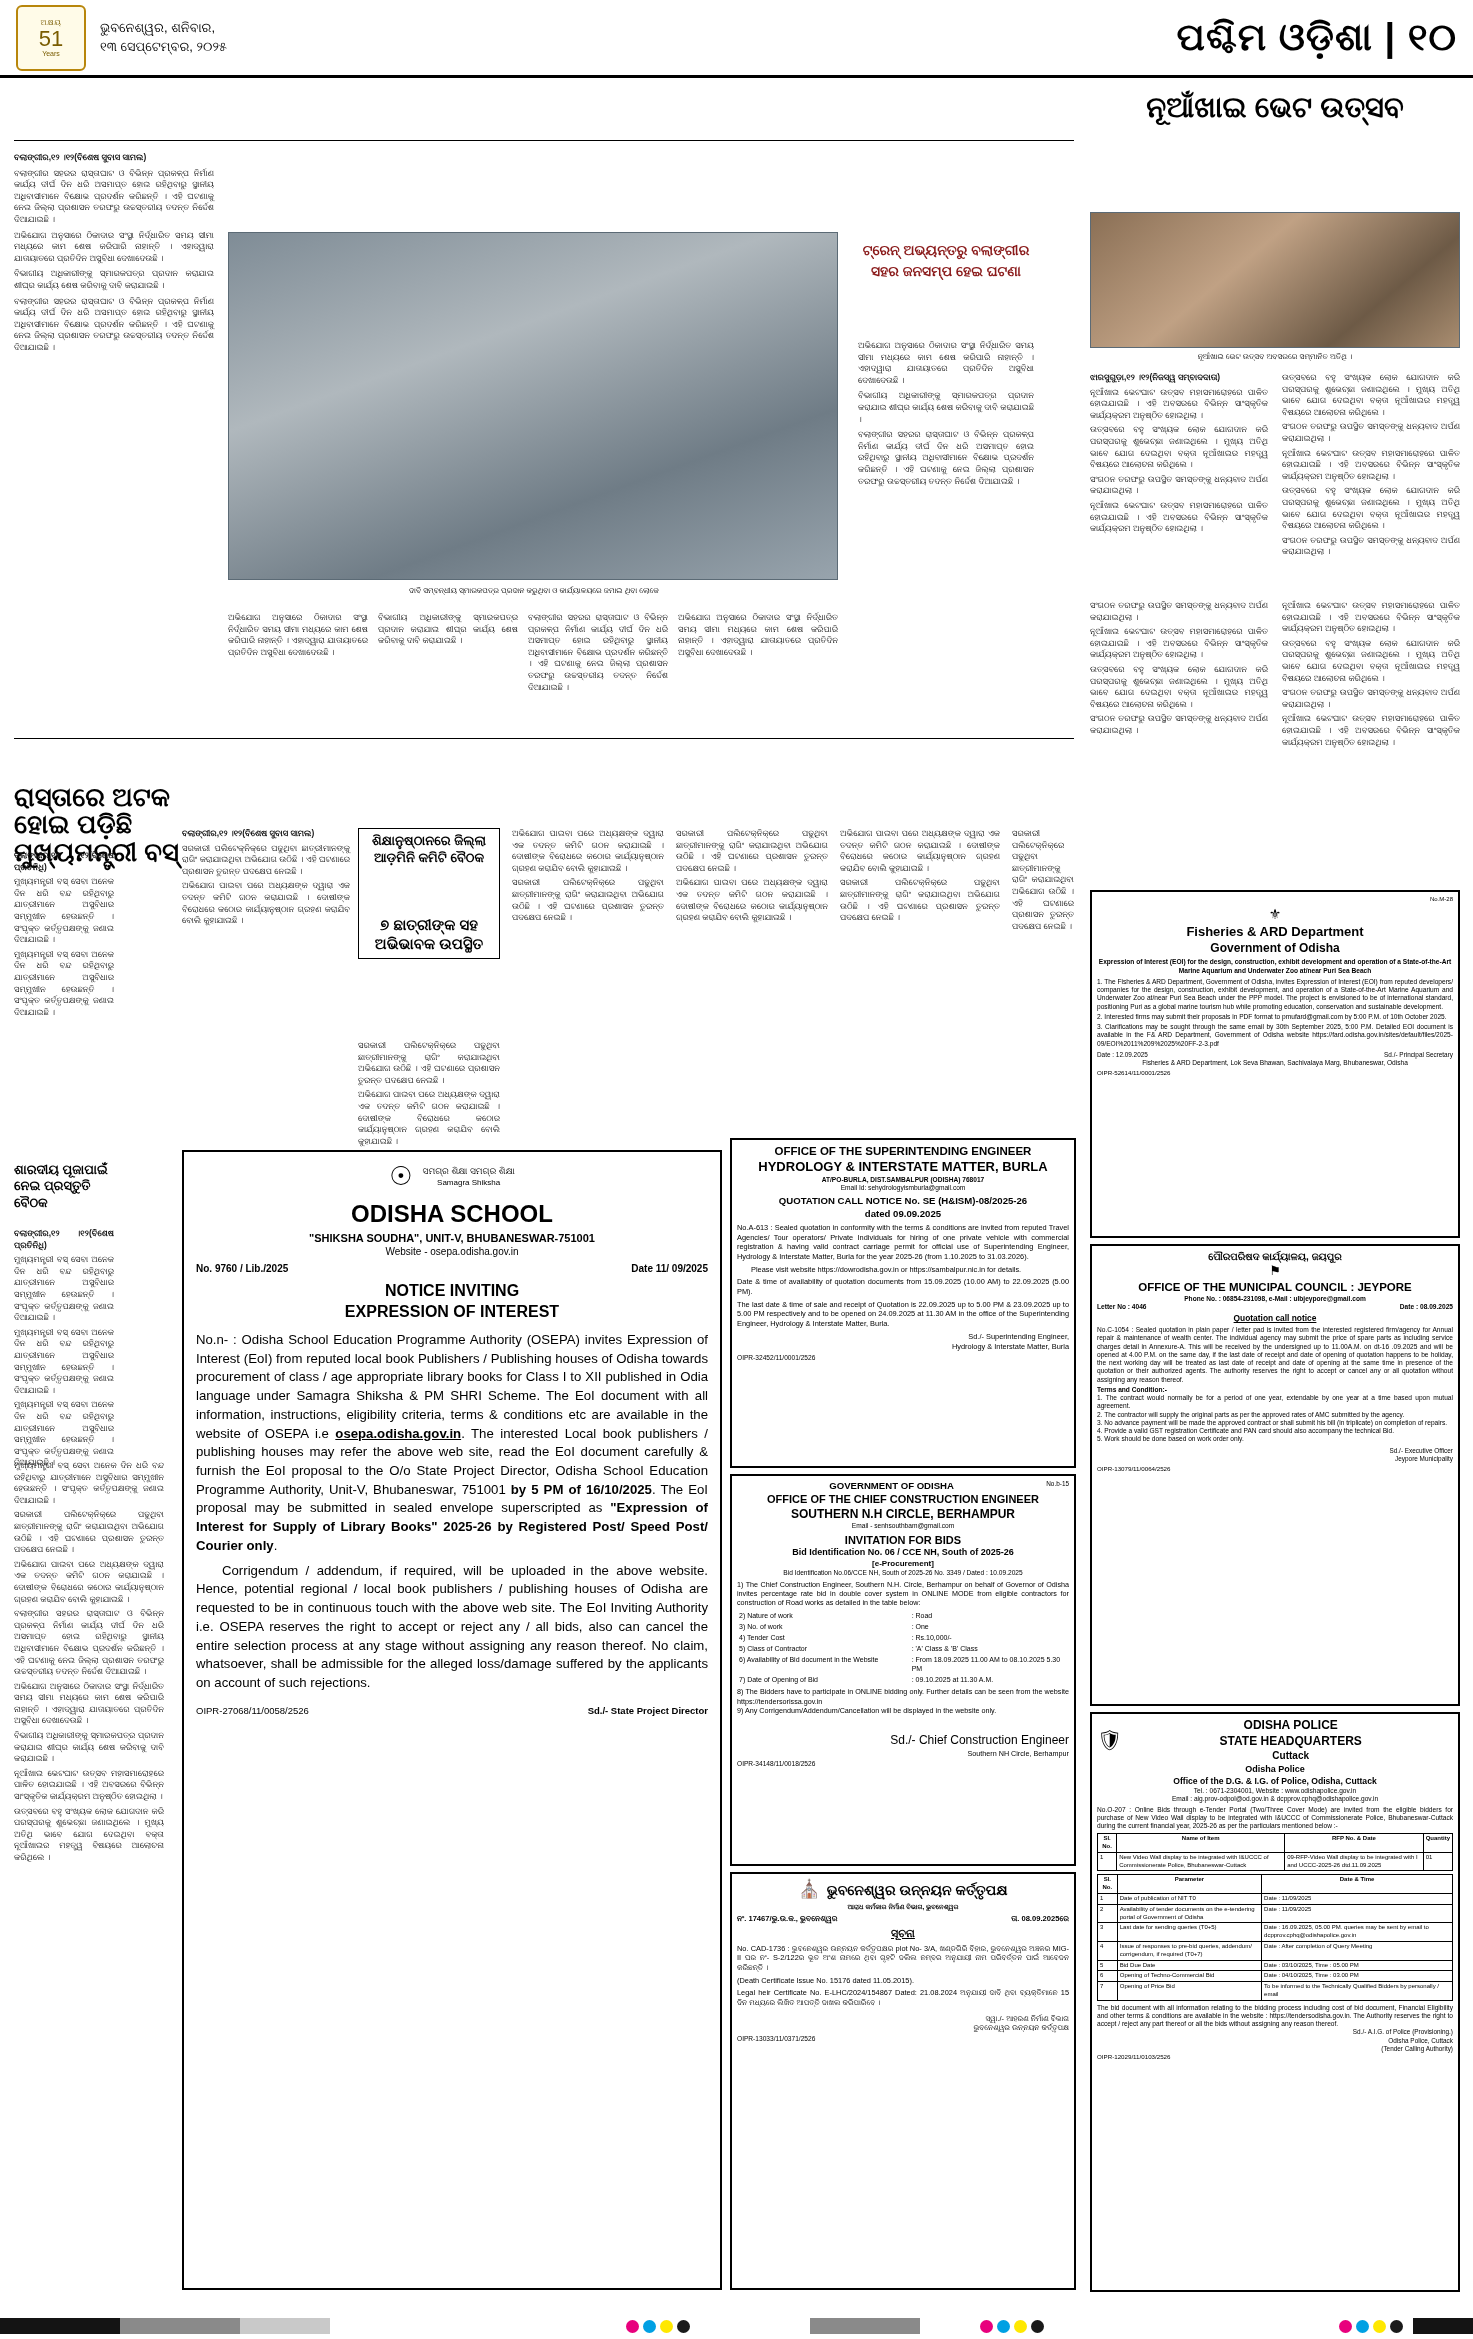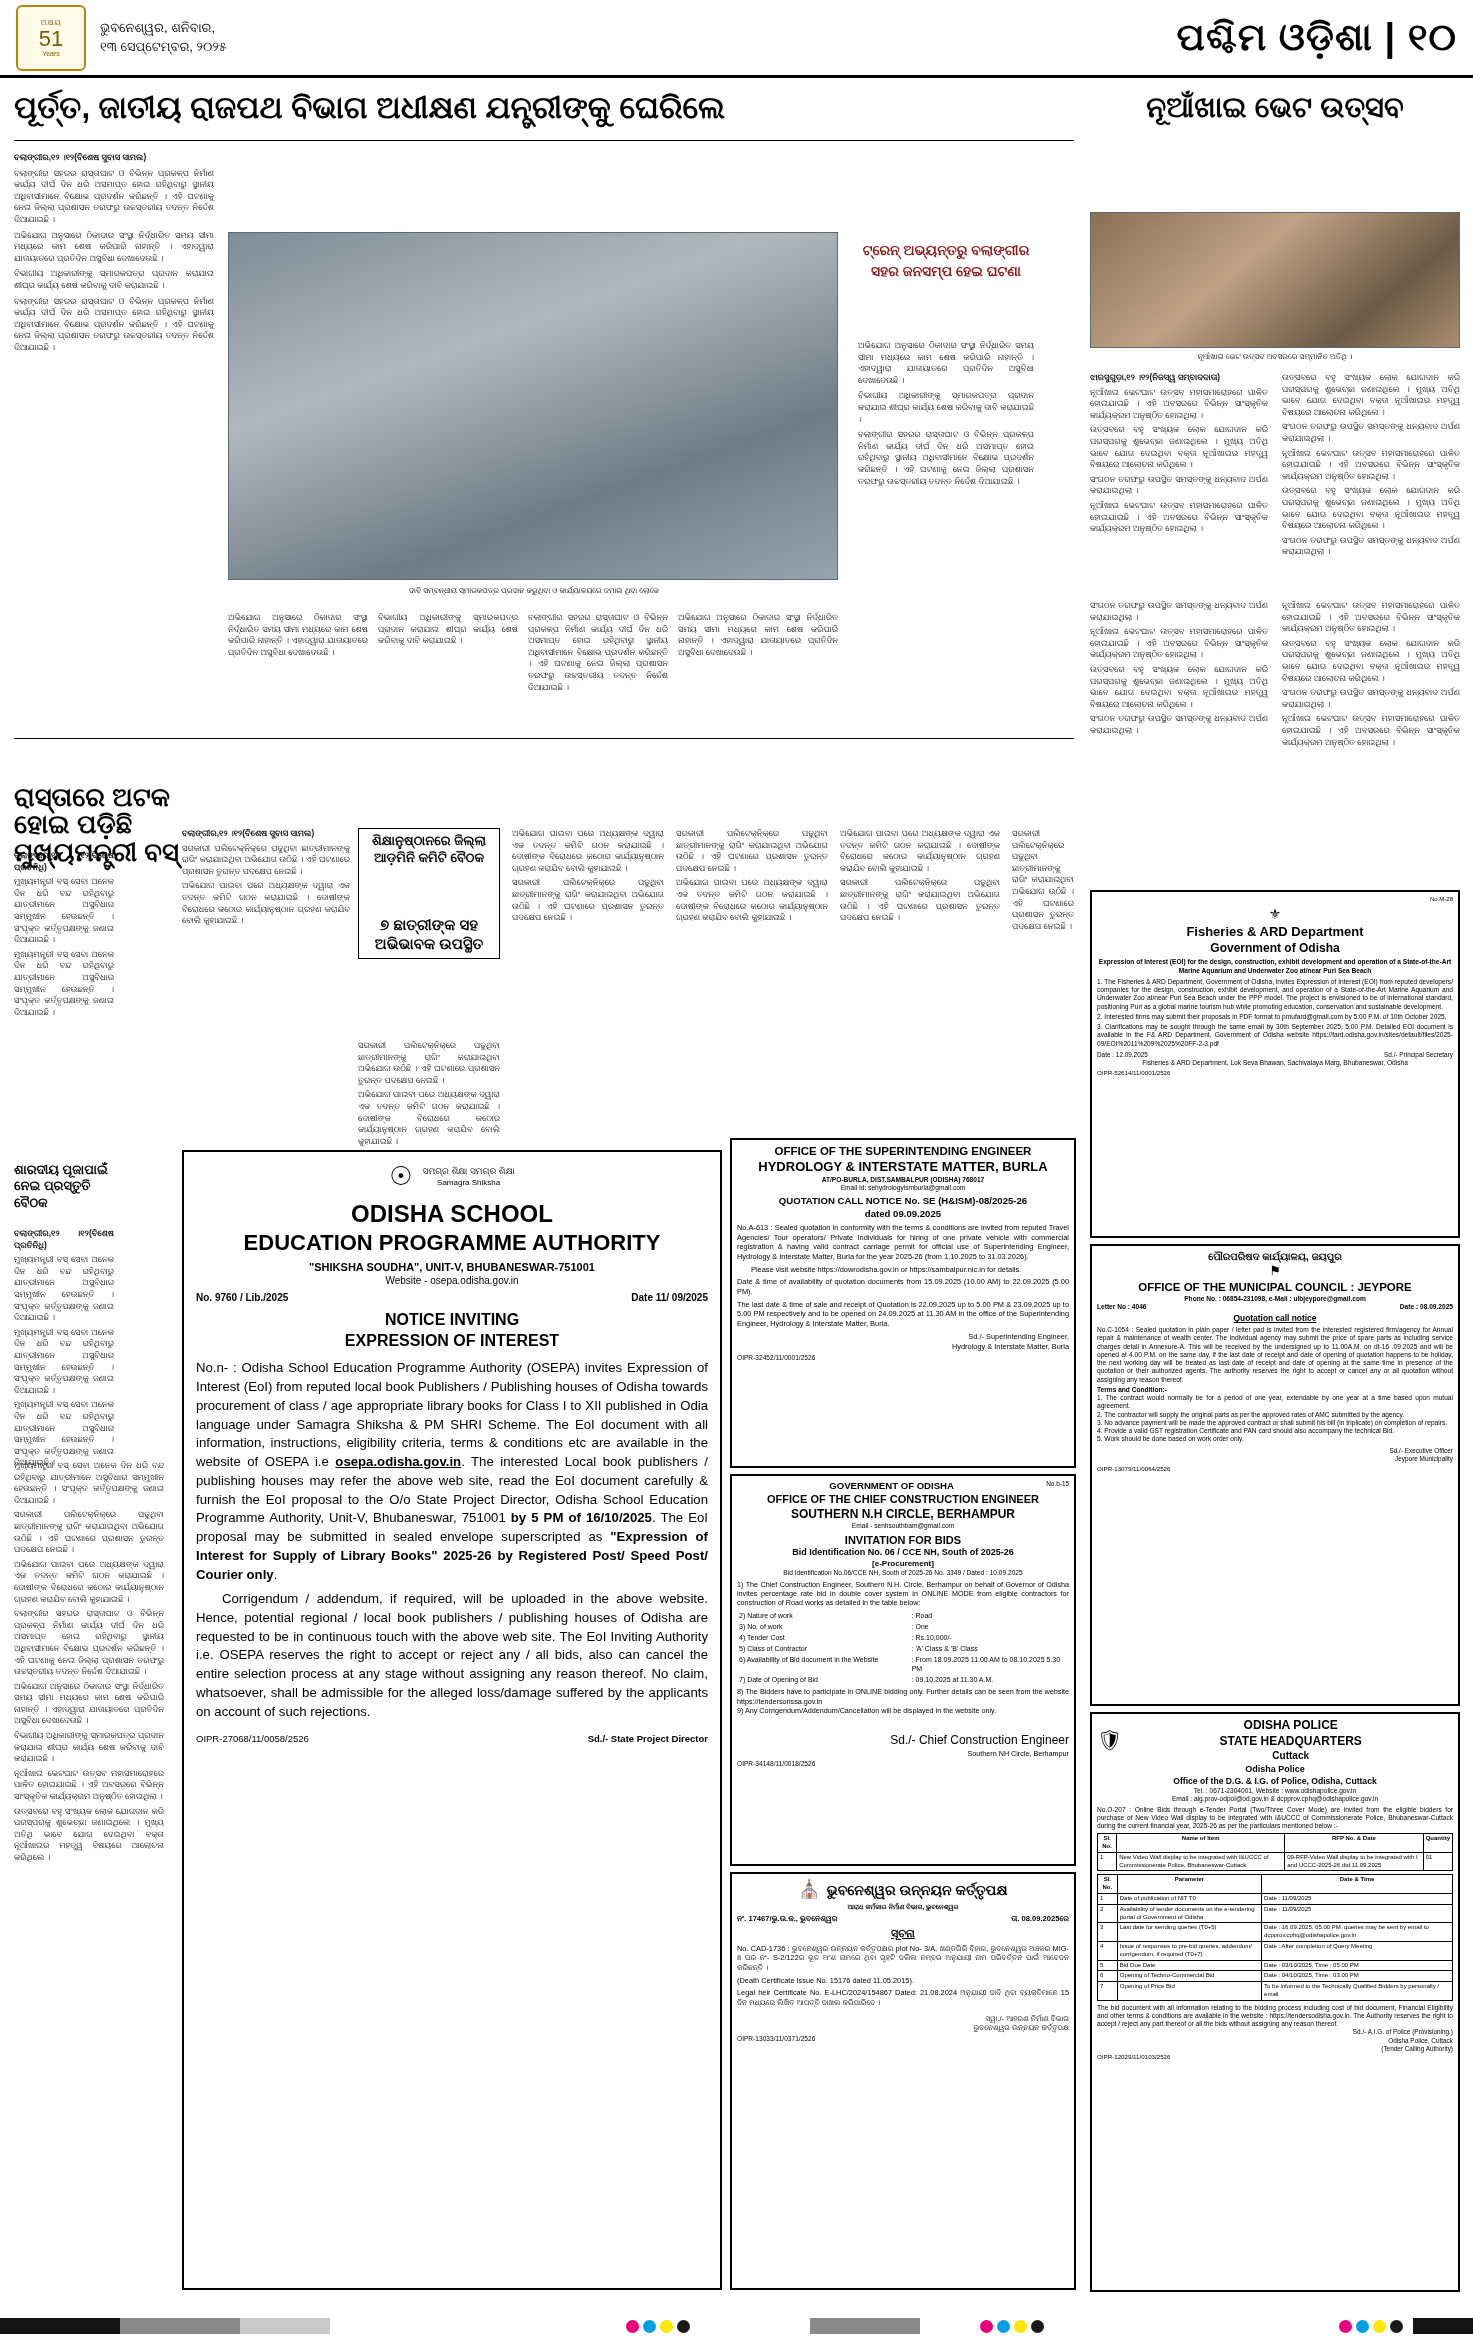--- a/index.html
+++ b/index.html
@@ -58,23 +58,20 @@
       <div class="num">51</div>
       <div class="yrs">Years</div>
     </div>
     <div class="mast-date">
       <div>ଭୁବନେଶ୍ୱର, ଶନିବାର,</div>
       <div>୧୩ ସେପ୍ଟେମ୍ବର, ୨୦୨୫</div>
     </div>
     <div class="mast-title">ପଶ୍ଚିମ ଓଡ଼ିଶା | ୧୦</div>
   </div>
 
-  <div class="abs" style="left:14px;top:92px;width:1060px;">
-    <div class="hl">ପୂର୍ତ୍ତ, ଜାତୀୟ ରାଜପଥ ବିଭାଗ ଅଧୀକ୍ଷଣ ଯନ୍ତ୍ରୀଙ୍କୁ ଘେରିଲେ</div>
-  </div>
   <div class="abs" style="left:1090px;top:92px;width:370px;">
     <div class="hl" style="font-size:29px;text-align:center;">ନୂଆଁଖାଇ ଭେଟ ଉତ୍ସବ</div>
   </div>
   <div class="abs rule" style="left:14px;top:140px;width:1060px;"></div>
 
   <div class="abs" style="left:14px;top:152px;width:200px;">
     <div class="col-txt" style="font-weight:bold;">ବଲାଙ୍ଗୀର,୧୨ ।୧୨(ବିଶେଷ ସୁବାସ ସାମଲ)</div>
     <div class="col-txt" style="margin-top:4px;">ବଲାଙ୍ଗୀର ସହରର ରାସ୍ତାଘାଟ ଓ ବିଭିନ୍ନ ପ୍ରକଳ୍ପ ନିର୍ମାଣ କାର୍ଯ୍ୟ ଦୀର୍ଘ ଦିନ ଧରି ଅସମାପ୍ତ ହୋଇ ରହିଥିବାରୁ ସ୍ଥାନୀୟ ଅଧିବାସୀମାନେ ବିକ୍ଷୋଭ ପ୍ରଦର୍ଶନ କରିଛନ୍ତି । ଏହି ଘଟଣାକୁ ନେଇ ଜିଲ୍ଲା ପ୍ରଶାସନ ତରଫରୁ ଉଚ୍ଚସ୍ତରୀୟ ତଦନ୍ତ ନିର୍ଦ୍ଦେଶ ଦିଆଯାଇଛି ।</div>
     <div class="col-txt" style="margin-top:4px;">ଅଭିଯୋଗ ଅନୁସାରେ ଠିକାଦାର ସଂସ୍ଥା ନିର୍ଦ୍ଧାରିତ ସମୟ ସୀମା ମଧ୍ୟରେ କାମ ଶେଷ କରିପାରି ନାହାନ୍ତି । ଏହାଦ୍ୱାରା ଯାତାୟାତରେ ପ୍ରତିଦିନ ଅସୁବିଧା ଦେଖାଦେଉଛି ।</div>
     <div class="col-txt" style="margin-top:4px;">ବିଭାଗୀୟ ଅଧିକାରୀଙ୍କୁ ସ୍ମାରକପତ୍ର ପ୍ରଦାନ କରାଯାଇ ଶୀଘ୍ର କାର୍ଯ୍ୟ ଶେଷ କରିବାକୁ ଦାବି କରାଯାଇଛି ।</div>
@@ -318,21 +315,20 @@
 
   <div class="abs ad" style="left:182px;top:1150px;width:540px;height:1140px;padding:8px 12px;">
     <div style="display:flex;align-items:center;justify-content:center;gap:10px;">
       <span style="font-size:26px;">☉</span>
       <div style="text-align:center;">
         <div style="font-size:9px;">ସମଗ୍ର ଶିକ୍ଷା ସମଗ୍ର ଶିକ୍ଷା</div>
         <div style="font-size:8px;">Samagra Shiksha</div>
       </div>
     </div>
     <div class="ctr b" style="font-size:24px;margin-top:4px;">ODISHA SCHOOL</div>
-    <div class="ctr b" style="font-size:22px;">EDUCATION PROGRAMME AUTHORITY</div>
     <div class="ctr b" style="font-size:11px;margin-top:2px;">"SHIKSHA SOUDHA", UNIT-V, BHUBANESWAR-751001</div>
     <div class="ctr" style="font-size:10px;">Website - osepa.odisha.gov.in</div>
     <div style="display:flex;justify-content:space-between;font-size:10px;font-weight:bold;margin-top:4px;">
       <span>No. 9760 / Lib./2025</span>
       <span>Date 11/ 09/2025</span>
     </div>
     <div class="ctr b" style="font-size:16px;margin-top:6px;">NOTICE INVITING</div>
     <div class="ctr b" style="font-size:16px;">EXPRESSION OF INTEREST</div>
     <p style="font-size:13.2px;line-height:1.42;text-align:justify;margin:8px 0 0 0;">
       <span>No.n-  :  Odisha School Education Programme Authority (OSEPA) invites Expression of Interest (EoI) from reputed local book Publishers / Publishing houses of Odisha towards procurement of class / age appropriate library books for Class I to XII published in Odia language under Samagra Shiksha &amp; PM SHRI Scheme. The EoI document with all information, instructions, eligibility criteria, terms &amp; conditions etc are available in the website of OSEPA i.e </span><span class="b u">osepa.odisha.gov.in</span><span>. The interested Local book publishers / publishing houses may refer the above web site, read the EoI document carefully &amp; furnish the EoI proposal to the O/o State Project Director, Odisha School Education Programme Authority, Unit-V, Bhubaneswar, 751001 </span><span class="b">by 5 PM of 16/10/2025</span><span>. The EoI proposal may be submitted in sealed envelope superscripted as </span><span class="b">"Expression of Interest for Supply of Library Books" 2025-26 by Registered Post/ Speed Post/ Courier only</span><span>.</span>

